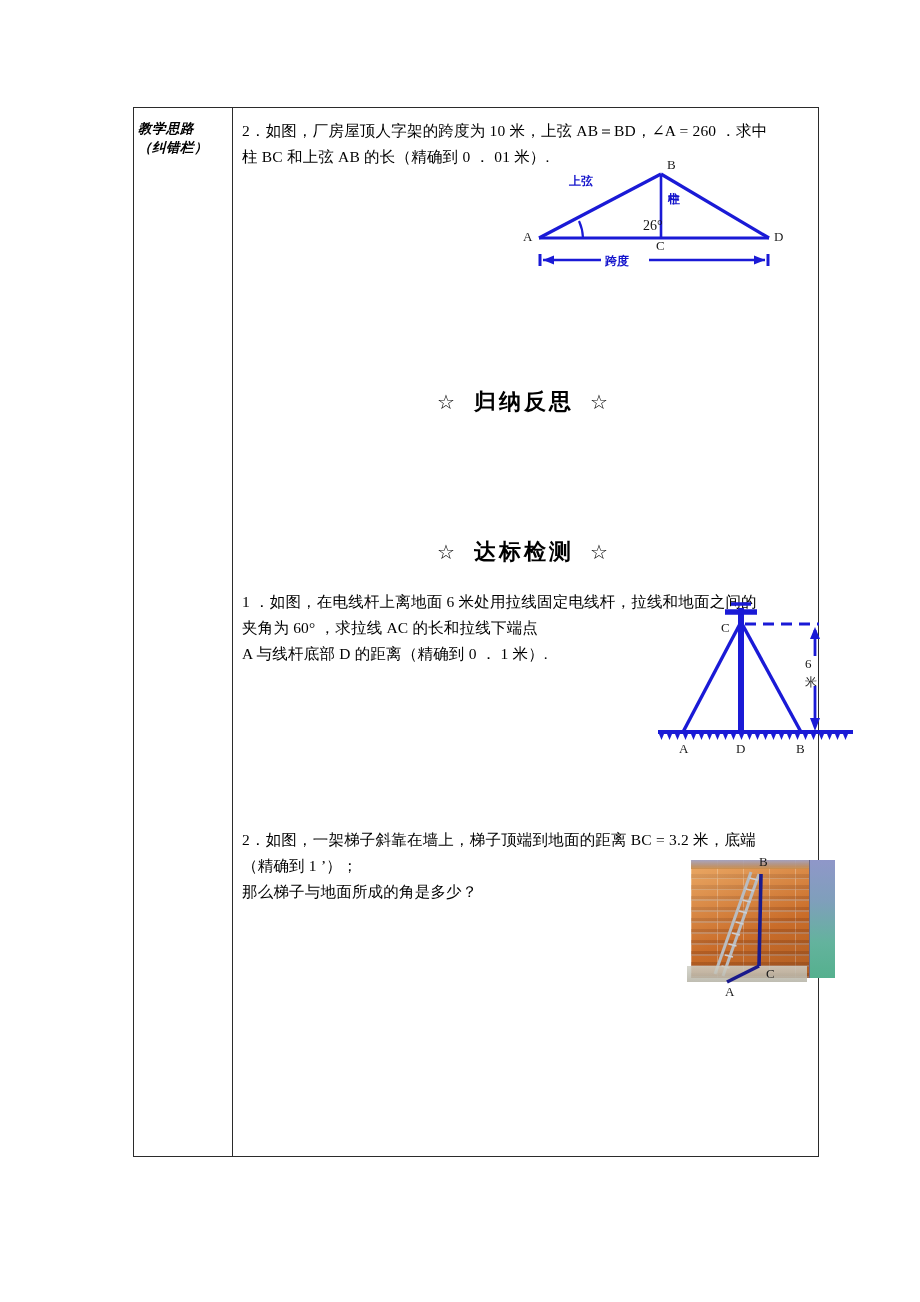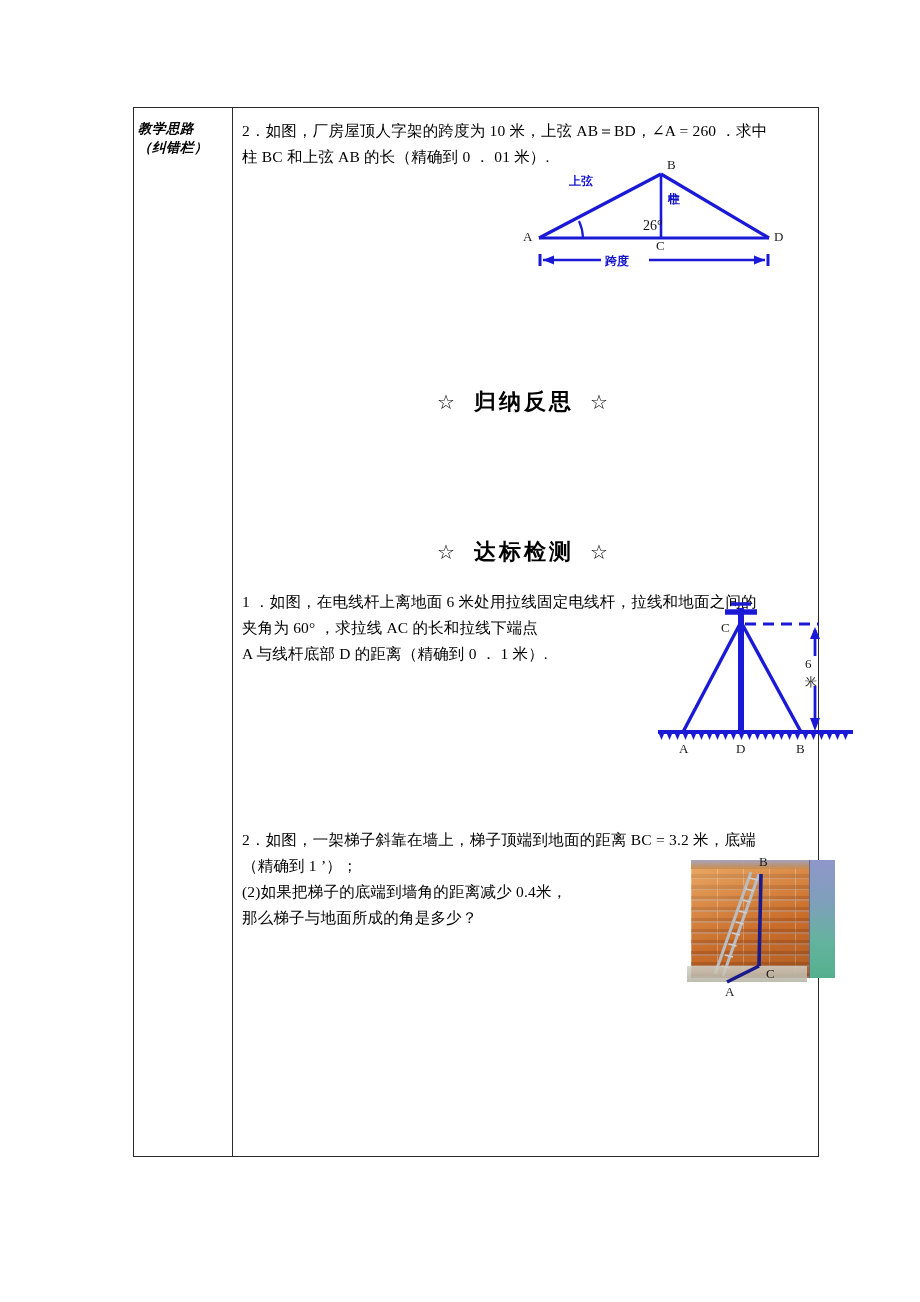--- a/index.html
+++ b/index.html
@@ -253,21 +253,20 @@
         <span class="lbl dim" style="left:152px;top:80px;font-size:12px;">米</span>
       </div>
 
       <div style="height:160px;"></div>
 
       <div class="ptext">
         <div>2．如图，一架梯子斜靠在墙上，梯子顶端到地面的距离 BC = 3.2 米，底端</div>
       </div>
       <div class="ptext narrow2">
         <div>（精确到 1 ’）；</div>
-        <div>(2)如果把梯子的底端到墙角的距离减少 0.4米，</div>
         <div>那么梯子与地面所成的角是多少？</div>
       </div>
 
       <div class="fig" style="left:454px;top:740px;width:160px;height:165px;">
 
         <div class="wall" style="left:4px;top:12px;width:144px;height:118px;">
           <div class="brickface"></div>
           <div class="sheen"></div>
           <div class="topcap"></div>
           <div class="side" style="left:118px;"></div>

